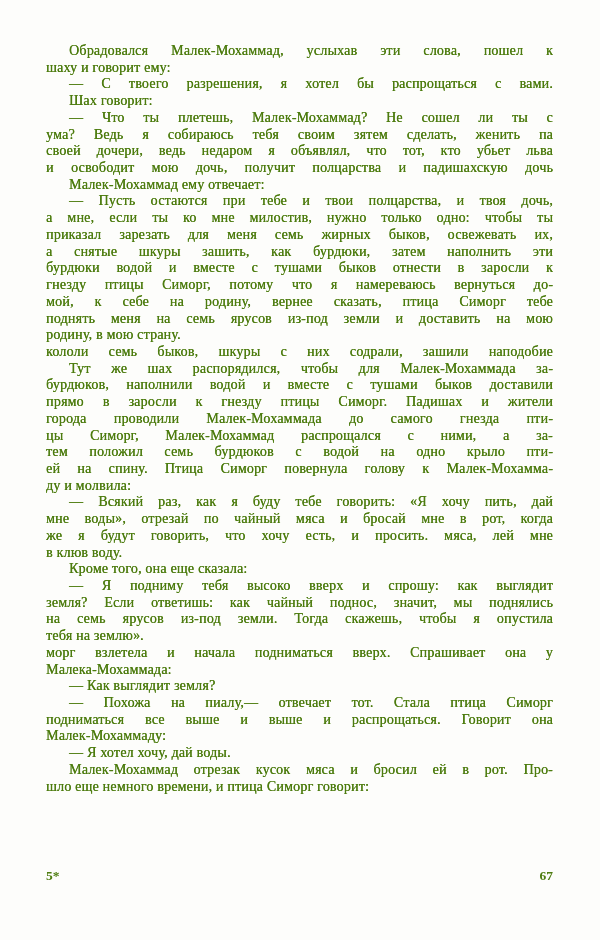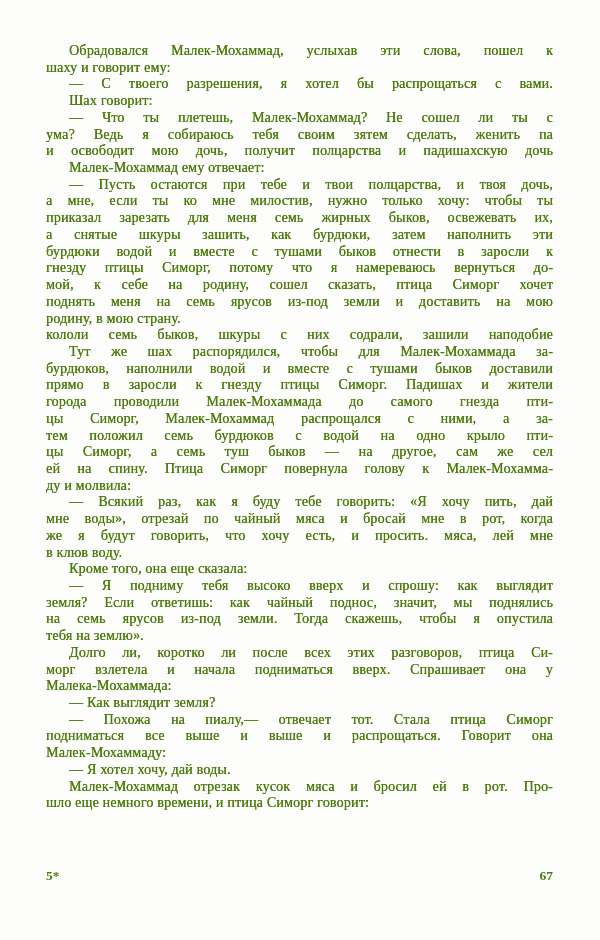--- a/index.html
+++ b/index.html
@@ -57,51 +57,50 @@
 <body>
 
 <div class="page">
   <div class="text-column">
       <div class="line first just">Обрадовался Малек-Мохаммад, услыхав эти слова, пошел к</div>
       <div class="line">шаху и говорит ему:</div>
       <div class="line first just">— С твоего разрешения, я хотел бы распрощаться с вами.</div>
       <div class="line first">Шах говорит:</div>
       <div class="line first just">— Что ты плетешь, Малек-Мохаммад? Не сошел ли ты с</div>
       <div class="line just">ума? Ведь я собираюсь тебя своим зятем сделать, женить па</div>
+      <div class="line just">своей дочери, ведь недаром я объявлял, что тот, кто убьет льва</div>
       <div class="line just">и освободит мою дочь, получит полцарства и падишахскую дочь</div>
       <div class="line first">Малек-Мохаммад ему отвечает:</div>
       <div class="line first just">— Пусть остаются при тебе и твои полцарства, и твоя дочь,</div>
-      <div class="line just">а мне, если ты ко мне милостив, нужно только хочу: чтобы ты</div>
+      <div class="line just">а мне, если ты ко мне милостив, нужно только одно: чтобы ты</div>
       <div class="line just">приказал зарезать для меня семь жирных быков, освежевать их,</div>
       <div class="line just">а снятые шкуры зашить, как бурдюки, затем наполнить эти</div>
       <div class="line just">бурдюки водой и вместе с тушами быков отнести в заросли к</div>
       <div class="line just">гнезду птицы Симорг, потому что я намереваюсь вернуться до-</div>
-      <div class="line just">мой, к себе на родину, сошел сказать, птица Симорг хочет</div>
+      <div class="line just">мой, к себе на родину, вернее сказать, птица Симорг тебе</div>
       <div class="line just">поднять меня на семь ярусов из-под земли и доставить на мою</div>
       <div class="line">родину, в мою страну.</div>
       <div class="line just">кололи семь быков, шкуры с них содрали, зашили наподобие</div>
       <div class="line first just">Тут же шах распорядился, чтобы для Малек-Мохаммада за-</div>
       <div class="line just">бурдюков, наполнили водой и вместе с тушами быков доставили</div>
       <div class="line just">прямо в заросли к гнезду птицы Симорг. Падишах и жители</div>
       <div class="line just">города проводили Малек-Мохаммада до самого гнезда пти-</div>
       <div class="line just">цы Симорг, Малек-Мохаммад распрощался с ними, а за-</div>
       <div class="line just">тем положил семь бурдюков с водой на одно крыло пти-</div>
-      <div class="line just">цы Симорг, а семь туш быков — на другое, сам же сел</div>
       <div class="line just">ей на спину. Птица Симорг повернула голову к Малек-Мохамма-</div>
       <div class="line">ду и молвила:</div>
       <div class="line first just">— Всякий раз, как я буду тебе говорить: «Я хочу пить, дай</div>
       <div class="line just">мне воды», отрезай по чайный мяса и бросай мне в рот, когда</div>
       <div class="line just">же я будут говорить, что хочу есть, и просить. мяса, лей мне</div>
       <div class="line">в клюв воду.</div>
       <div class="line first">Кроме того, она еще сказала:</div>
       <div class="line first just">— Я подниму тебя высоко вверх и спрошу: как выглядит</div>
       <div class="line just">земля? Если ответишь: как чайный поднос, значит, мы поднялись</div>
       <div class="line just">на семь ярусов из-под земли. Тогда скажешь, чтобы я опустила</div>
       <div class="line">тебя на землю».</div>
-      <div class="line first just">Долго ли, коротко ли после всех этих разговоров, птица Си-</div>
       <div class="line just">морг взлетела и начала подниматься вверх. Спрашивает она у</div>
       <div class="line">Малека-Мохаммада:</div>
       <div class="line first">— Как выглядит земля?</div>
       <div class="line first just">— Похожа на пиалу,— отвечает тот. Стала птица Симорг</div>
       <div class="line just">подниматься все выше и выше и распрощаться. Говорит она</div>
       <div class="line">Малек-Мохаммаду:</div>
       <div class="line first">— Я хотел хочу, дай воды.</div>
       <div class="line first just">Малек-Мохаммад отрезак кусок мяса и бросил ей в рот. Про-</div>
       <div class="line">шло еще немного времени, и птица Симорг говорит:</div>
     </div>

